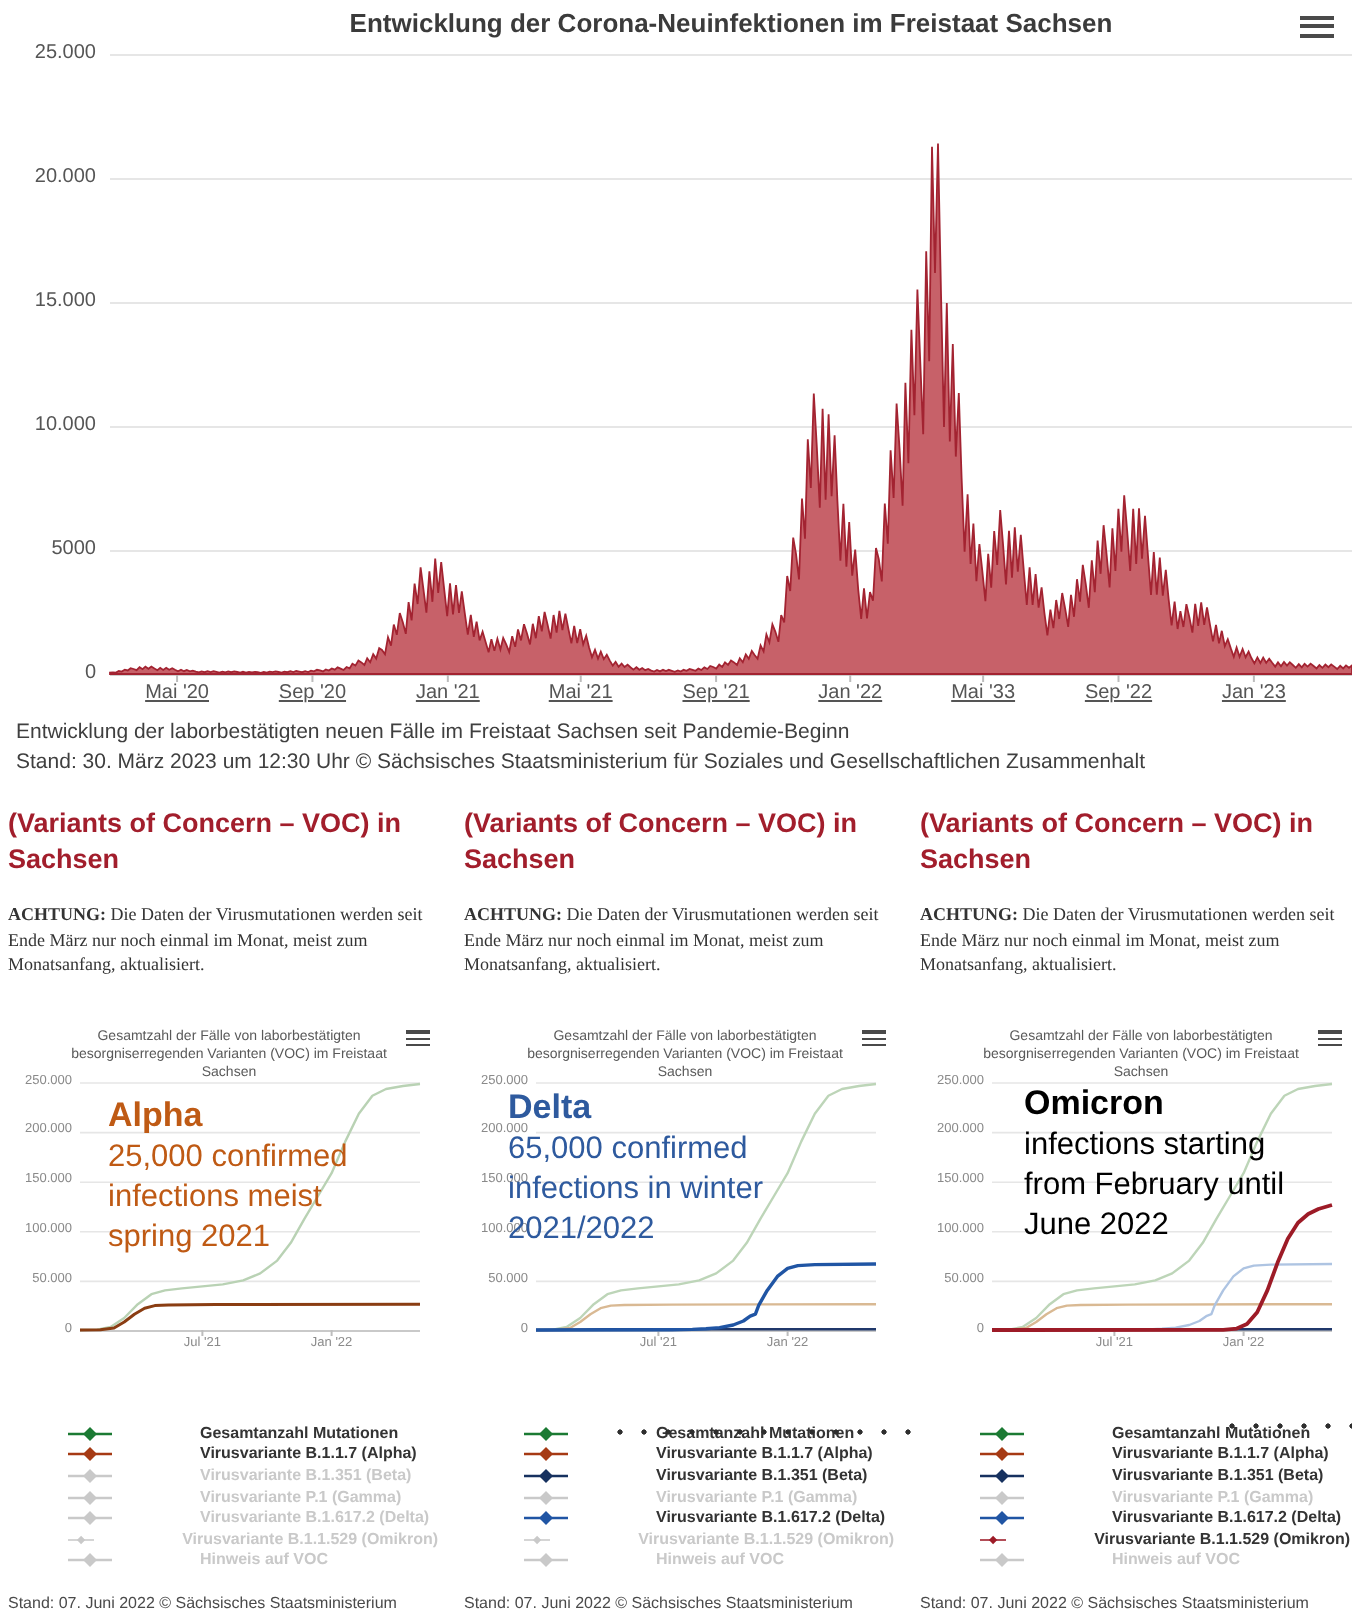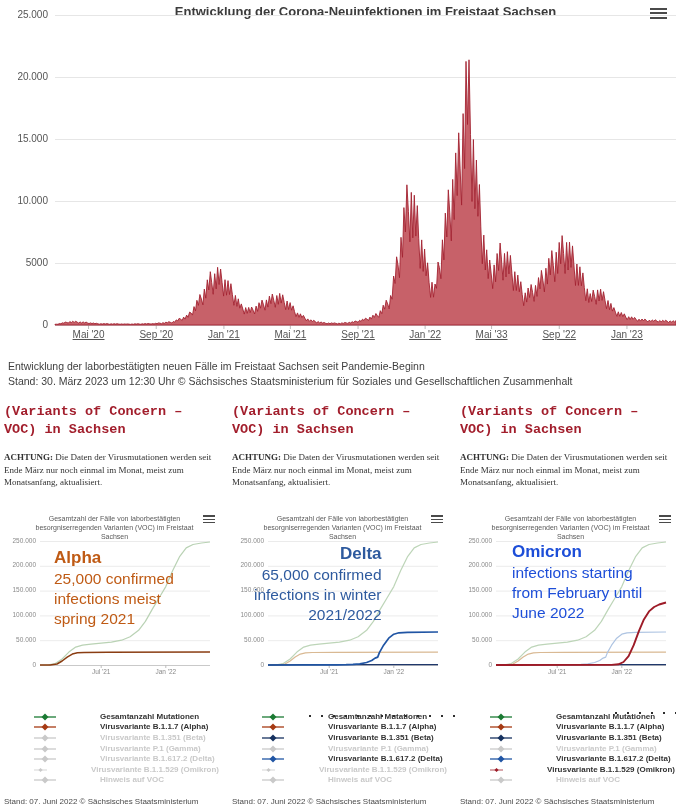--- a/index.html
+++ b/index.html
@@ -5,28 +5,28 @@
   html,body{margin:0;padding:0;background:#fff;}
   body{font-family:"Liberation Sans",sans-serif;}
   .page{position:relative;width:676px;height:807px;background:#fff;overflow:hidden;}
 
   .mc-title{position:absolute;left:55px;right:0;top:4px;text-align:center;font-size:13px;font-weight:600;color:#3b3b3b;}
   .burger{position:absolute;top:5px;right:9px;width:17px;cursor:pointer;}
   .burger i{display:block;height:2px;background:#4a4a4a;margin:2.5px 0;}
   .burger.small{width:12px;right:4px;top:3px;}
   .burger.small i{height:1.5px;margin:1.8px 0;}
 
-  #main-plot{position:absolute;left:0;top:15px;width:676px;height:332px;}
+  #main-plot{position:absolute;left:0;top:27px;width:676px;height:332px;}
   .ylab{position:absolute;left:0;width:48px;text-align:right;font-size:10px;color:#555;}
   .xlab{position:absolute;top:314px;width:70px;text-align:center;font-size:10px;color:#555;text-decoration:underline;}
   .caption{position:absolute;left:8px;top:359px;font-size:10.5px;color:#3f3f3f;line-height:14.5px;}
 
   .voc-row{position:absolute;left:4px;top:403px;display:flex;gap:13px;}
   .col{width:215px;position:relative;}
-  .col h2{margin:0;font-size:13.5px;line-height:17.5px;color:#a21e2c;font-weight:bold;font-family:Liberation Mono, monospace;}
+  .col h2{margin:0;font-size:13.5px;line-height:17.5px;color:#a21e2c;font-weight:bold;}
   .warn{margin:13px 0 0 0;font-size:9px;line-height:12.5px;color:#333;font-family:Liberation Serif, serif;}
   .warn b{color:#333;}
 
   .card{position:relative;margin-top:22px;height:196px;}
   .sc-title{text-align:center;font-size:7px;line-height:9px;color:#595959;padding:3px 16px 0 22px;}
   .sc-ylab{position:absolute;left:0;width:32px;text-align:right;font-size:6.5px;color:#8a8a8a;}
   .sc-xlab{position:absolute;width:44px;text-align:center;font-size:6.5px;color:#8a8a8a;}
   svg.sc{position:absolute;left:36px;top:30px;overflow:visible;}
   .anno{position:absolute;}
   .anno .at{font-size:17px;font-weight:bold;line-height:22px;}
@@ -223,21 +223,21 @@
             </svg>
           </div>
       <div class="sc-ylab" style="top: 26px;">250.000</div>
           <div class="sc-ylab" style="top: 50.8px;">200.000</div>
           <div class="sc-ylab" style="top: 75.6px;">150.000</div>
           <div class="sc-ylab" style="top: 100.4px;">100.000</div>
           <div class="sc-ylab" style="top: 125.2px;">50.000</div>
           <div class="sc-ylab" style="top: 150px;">0</div>
           <div class="sc-xlab" style="left: 75.2px; top: 157px;">Jul '21</div>
           <div class="sc-xlab" style="left: 139.8px; top: 157px;">Jan '22</div>
-          <div class="anno" style="left: 22px; top: 32px; color: rgb(46, 90, 158); text-align: right;">
+          <div class="anno" style="left: 22px; top: 32px; color: rgb(46, 90, 158);">
             <div class="at">Delta</div>
             <div class="al">65,000 confirmed</div>
             <div class="al">infections in winter</div>
             <div class="al">2021/2022</div>
           </div>
         </div>
       <div class="legend">
           <div class="lrow">
             <svg viewBox="0 0 22 8" width="22" height="8">
               <line x1="0" y1="4" x2="22" y2="4" stroke="#1b7a33" stroke-width="1.3"></line>
@@ -323,21 +323,21 @@
             </svg>
           </div>
       <div class="sc-ylab" style="top: 26px;">250.000</div>
           <div class="sc-ylab" style="top: 50.8px;">200.000</div>
           <div class="sc-ylab" style="top: 75.6px;">150.000</div>
           <div class="sc-ylab" style="top: 100.4px;">100.000</div>
           <div class="sc-ylab" style="top: 125.2px;">50.000</div>
           <div class="sc-ylab" style="top: 150px;">0</div>
           <div class="sc-xlab" style="left: 75.2px; top: 157px;">Jul '21</div>
           <div class="sc-xlab" style="left: 139.8px; top: 157px;">Jan '22</div>
-          <div class="anno" style="left: 52px; top: 30px; color: #1d4ed8;">
+          <div class="anno" style="left: 52px; top: 30px; color: #000000;">
             <div class="at">Omicron</div>
             <div class="al">infections starting</div>
             <div class="al">from February until</div>
             <div class="al">June 2022</div>
           </div>
         </div>
       <div class="legend">
           <div class="lrow">
             <svg viewBox="0 0 22 8" width="22" height="8">
               <line x1="0" y1="4" x2="22" y2="4" stroke="#1b7a33" stroke-width="1.3"></line>

